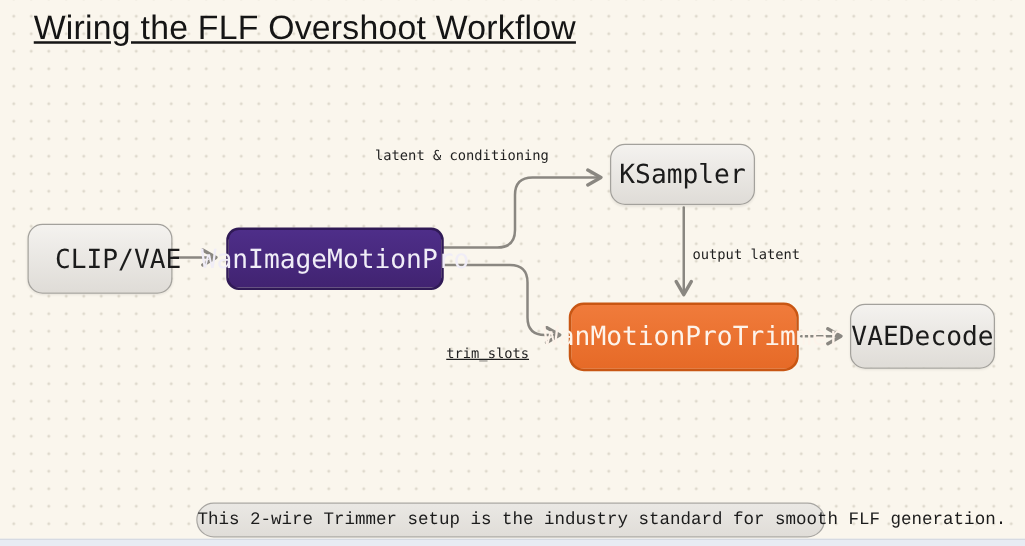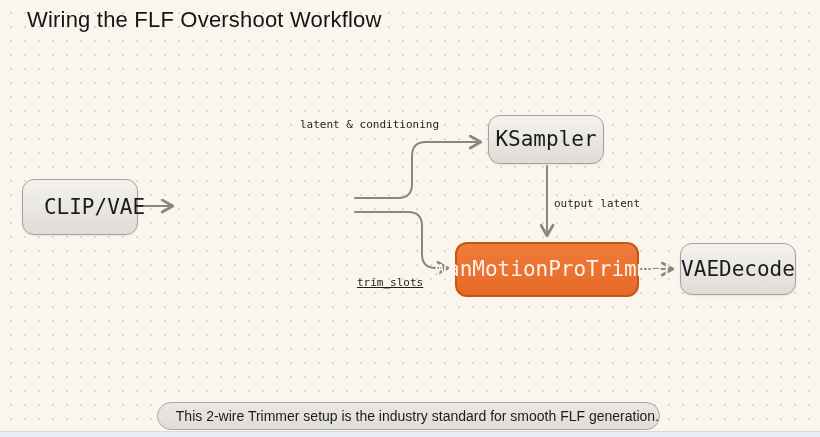--- a/index.html
+++ b/index.html
@@ -13,24 +13,25 @@
     background-color: #FAF6ED;
     background-image: radial-gradient(circle, #DED9CC 1.1px, rgba(0,0,0,0) 1.3px);
     background-size: 14px 14px;
     background-position: 4px 6px;
   }
 
   .title {
     position: absolute;
     left: 27px;
     top: 7px;
-    font-size: 22px;
+    font-size: 27px;
     font-weight: 500;
     letter-spacing: 0.2px;
     color: #151515;
+    text-decoration: underline;
   }
 
   .edges-layer {
     position: absolute;
     left: 0; top: 0;
     width: 820px; height: 437px;
     pointer-events: none;
   }
 
   .node {
@@ -85,27 +86,28 @@
   .edge-label--trim    { left: 357px; top: 276px; text-decoration: underline; }
 
   .caption-pill {
     position: absolute;
     left: 157px;
     top: 402px;
     width: 503px;
     height: 28px;
     display: flex;
     align-items: center;
-    justify-content: flex-end;
+    justify-content: flex-start;
     background: linear-gradient(180deg, #EAE8E4 0%, #E0DDD8 100%);
     border: 1.5px solid #A8A6A2;
     border-radius: 999px;
     font-size: 14px;
     color: #1C1C1C;
     white-space: nowrap;
+    font-family: Liberation Mono, monospace;
   }
 
   .bottom-strip {
     position: absolute;
     left: 0;
     bottom: 0;
     width: 820px;
     height: 6px;
     background: #E8ECF3;
     border-top: 1px solid #D6DAE2;
@@ -130,20 +132,23 @@
       <path d="M355,212 L408,212 Q422,212 422,226 L422,254 Q422,268 436,268 L447,268" marker-end="url(#arrow)"></path>
       <path d="M547,166 L547,235" marker-end="url(#arrow)"></path>
       <path d="M641,269 L672,269" marker-end="url(#arrow)"></path>
     </g>
   </svg>
 
   <div class="node node--gray node--clip-vae">
     <span>CLIP/VAE</span>
   </div>
 
+  <div class="node node--purple node--wan-image">
+    <span>WanImageMotionPro</span>
+  </div>
 
   <div class="node node--gray node--ksampler">
     <span>KSampler</span>
   </div>
 
   <div class="node node--orange node--trimmer">
     <span>WanMotionProTrimmer</span>
   </div>
 
   <div class="node node--gray node--vaedecode">

